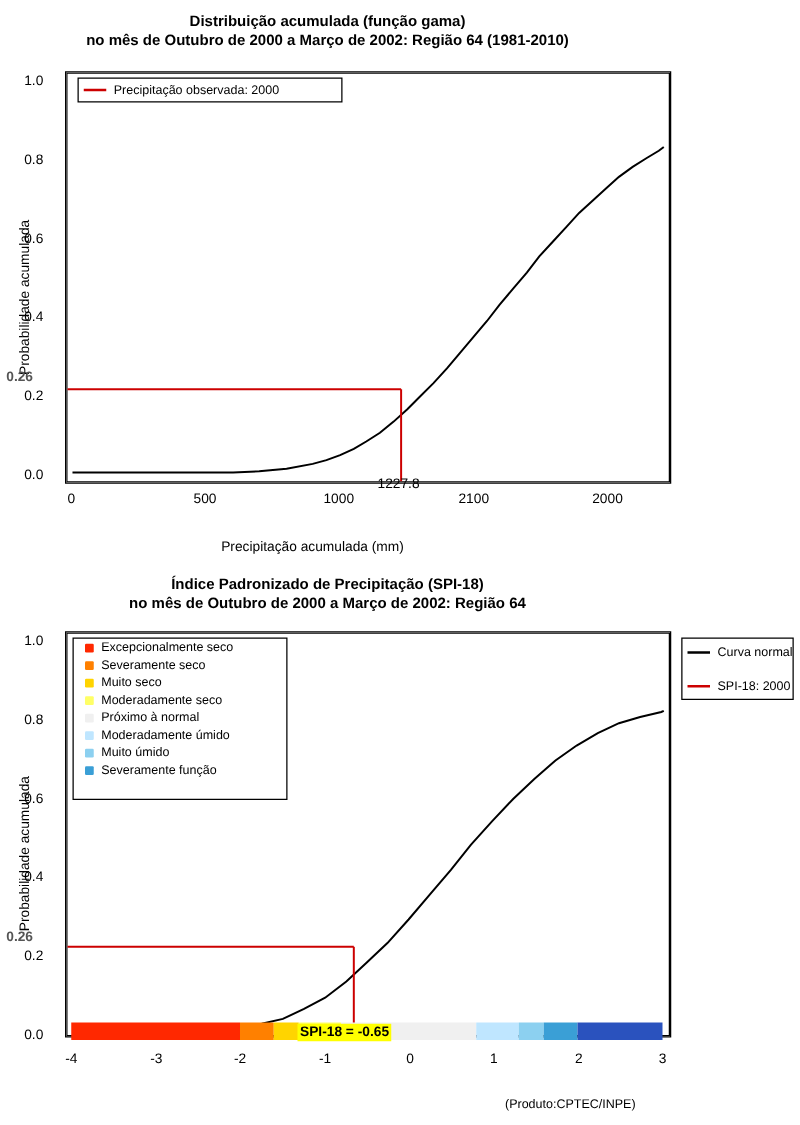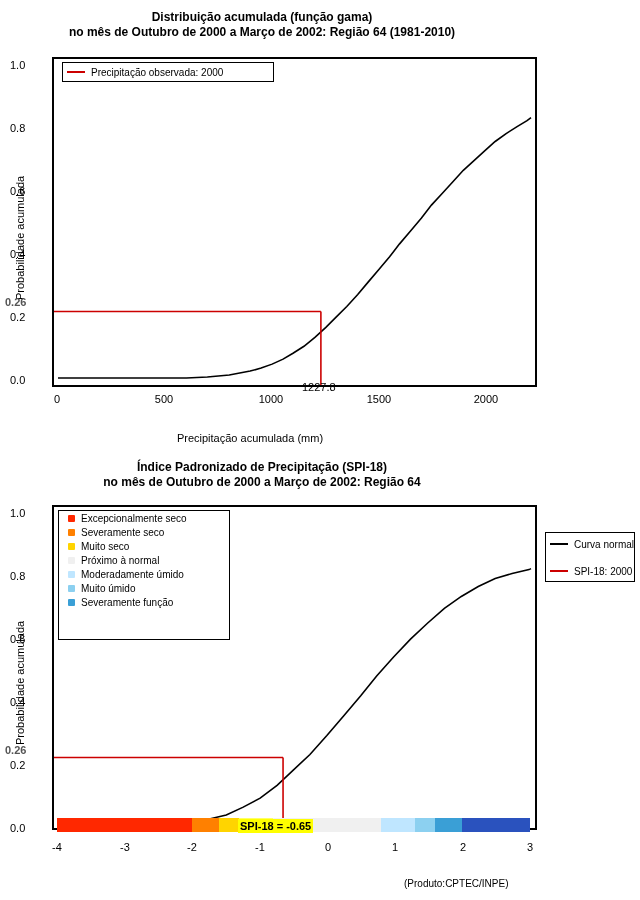--- a/index.html
+++ b/index.html
@@ -54,21 +54,21 @@
   }
   .xlabel {
     position: absolute;
     font-size: 11px;
     width: 640px;
     text-align: center;
   }
   .tick-label-y {
     position: absolute;
     font-size: 11px;
-    text-align: left;
+    text-align: center;
     width: 34px;
     left: 10px;
   }
   .tick-label-x {
     position: absolute;
     font-size: 11px;
     text-align: center;
     width: 50px;
   }
 
@@ -150,21 +150,21 @@
   <div class="tick-label-y" style="top:59px;">1.0</div>
   <div class="tick-label-y" style="top:122px;">0.8</div>
   <div class="tick-label-y" style="top:185px;">0.6</div>
   <div class="tick-label-y" style="top:248px;">0.4</div>
   <div class="tick-label-y" style="top:311px;">0.2</div>
   <div class="tick-label-y" style="top:374px;">0.0</div>
 
   <div class="tick-label-x" style="left:32px;  top:393px;">0</div>
   <div class="tick-label-x" style="left:139px; top:393px;">500</div>
   <div class="tick-label-x" style="left:246px; top:393px;">1000</div>
-  <div class="tick-label-x" style="left:354px; top:393px;">1500</div>
+  <div class="tick-label-x" style="left:354px; top:393px;">2100</div>
   <div class="tick-label-x" style="left:461px; top:393px;">2000</div>
 
   <div class="xlabel" style="top:432px; left:-70px;">Precipitação acumulada (mm)</div>
 
   <svg class="plot-frame" id="plot1" viewBox="0 0 485 330" preserveAspectRatio="none">
 
     <rect x="0.5" y="0.5" width="484" height="329" fill="none" stroke="#000000" stroke-width="1"></rect>
 
     <polyline fill="none" stroke="#000000" stroke-width="1.6" points="5,322 26,322 48,322 69,322 91,322 112,322 134,322 155,321 177,319 198,315
               209,312 220,308 231,303 241,297 252,290 263,281 274,271 284,261 295,250 306,238
@@ -234,38 +234,42 @@
   </div>
   <div class="legend-row">
     <span class="legend-dot" style="background:#ff8000;"></span>
     <span class="legend-text">Severamente seco</span>
   </div>
   <div class="legend-row">
     <span class="legend-dot" style="background:#ffd400;"></span>
     <span class="legend-text">Muito seco</span>
   </div>
   <div class="legend-row">
+    <span class="legend-dot" style="background:#ffff66;"></span>
+    <span class="legend-text">Moderadamente seco</span>
+  </div>
+  <div class="legend-row">
     <span class="legend-dot" style="background:#f0f0f0;"></span>
     <span class="legend-text">Próximo à normal</span>
   </div>
   <div class="legend-row">
     <span class="legend-dot" style="background:#bfe6ff;"></span>
     <span class="legend-text">Moderadamente úmido</span>
   </div>
   <div class="legend-row">
     <span class="legend-dot" style="background:#8cd0f0;"></span>
     <span class="legend-text">Muito úmido</span>
   </div>
   <div class="legend-row">
     <span class="legend-dot" style="background:#3a9fd6;"></span>
     <span class="legend-text">Severamente função</span>
   </div>
 </div>
 
-<div class="legend-box" style="left:545px; top:532px; width:90px; height:50px;">
+<div class="legend-box" style="left:545px; top:510px; width:90px; height:50px;">
   <div class="legend-row" style="height:16px; margin-top:3px;">
     <span class="legend-swatch" style="background:#000000;"></span>
     <span class="legend-text" style="line-height:11px;">Curva normal</span>
   </div>
   <div class="legend-row" style="height:16px; margin-top:11px;">
     <span class="legend-swatch" style="background:#cc0000;"></span>
     <span class="legend-text">SPI-18: 2000</span>
   </div>
 </div>
 

